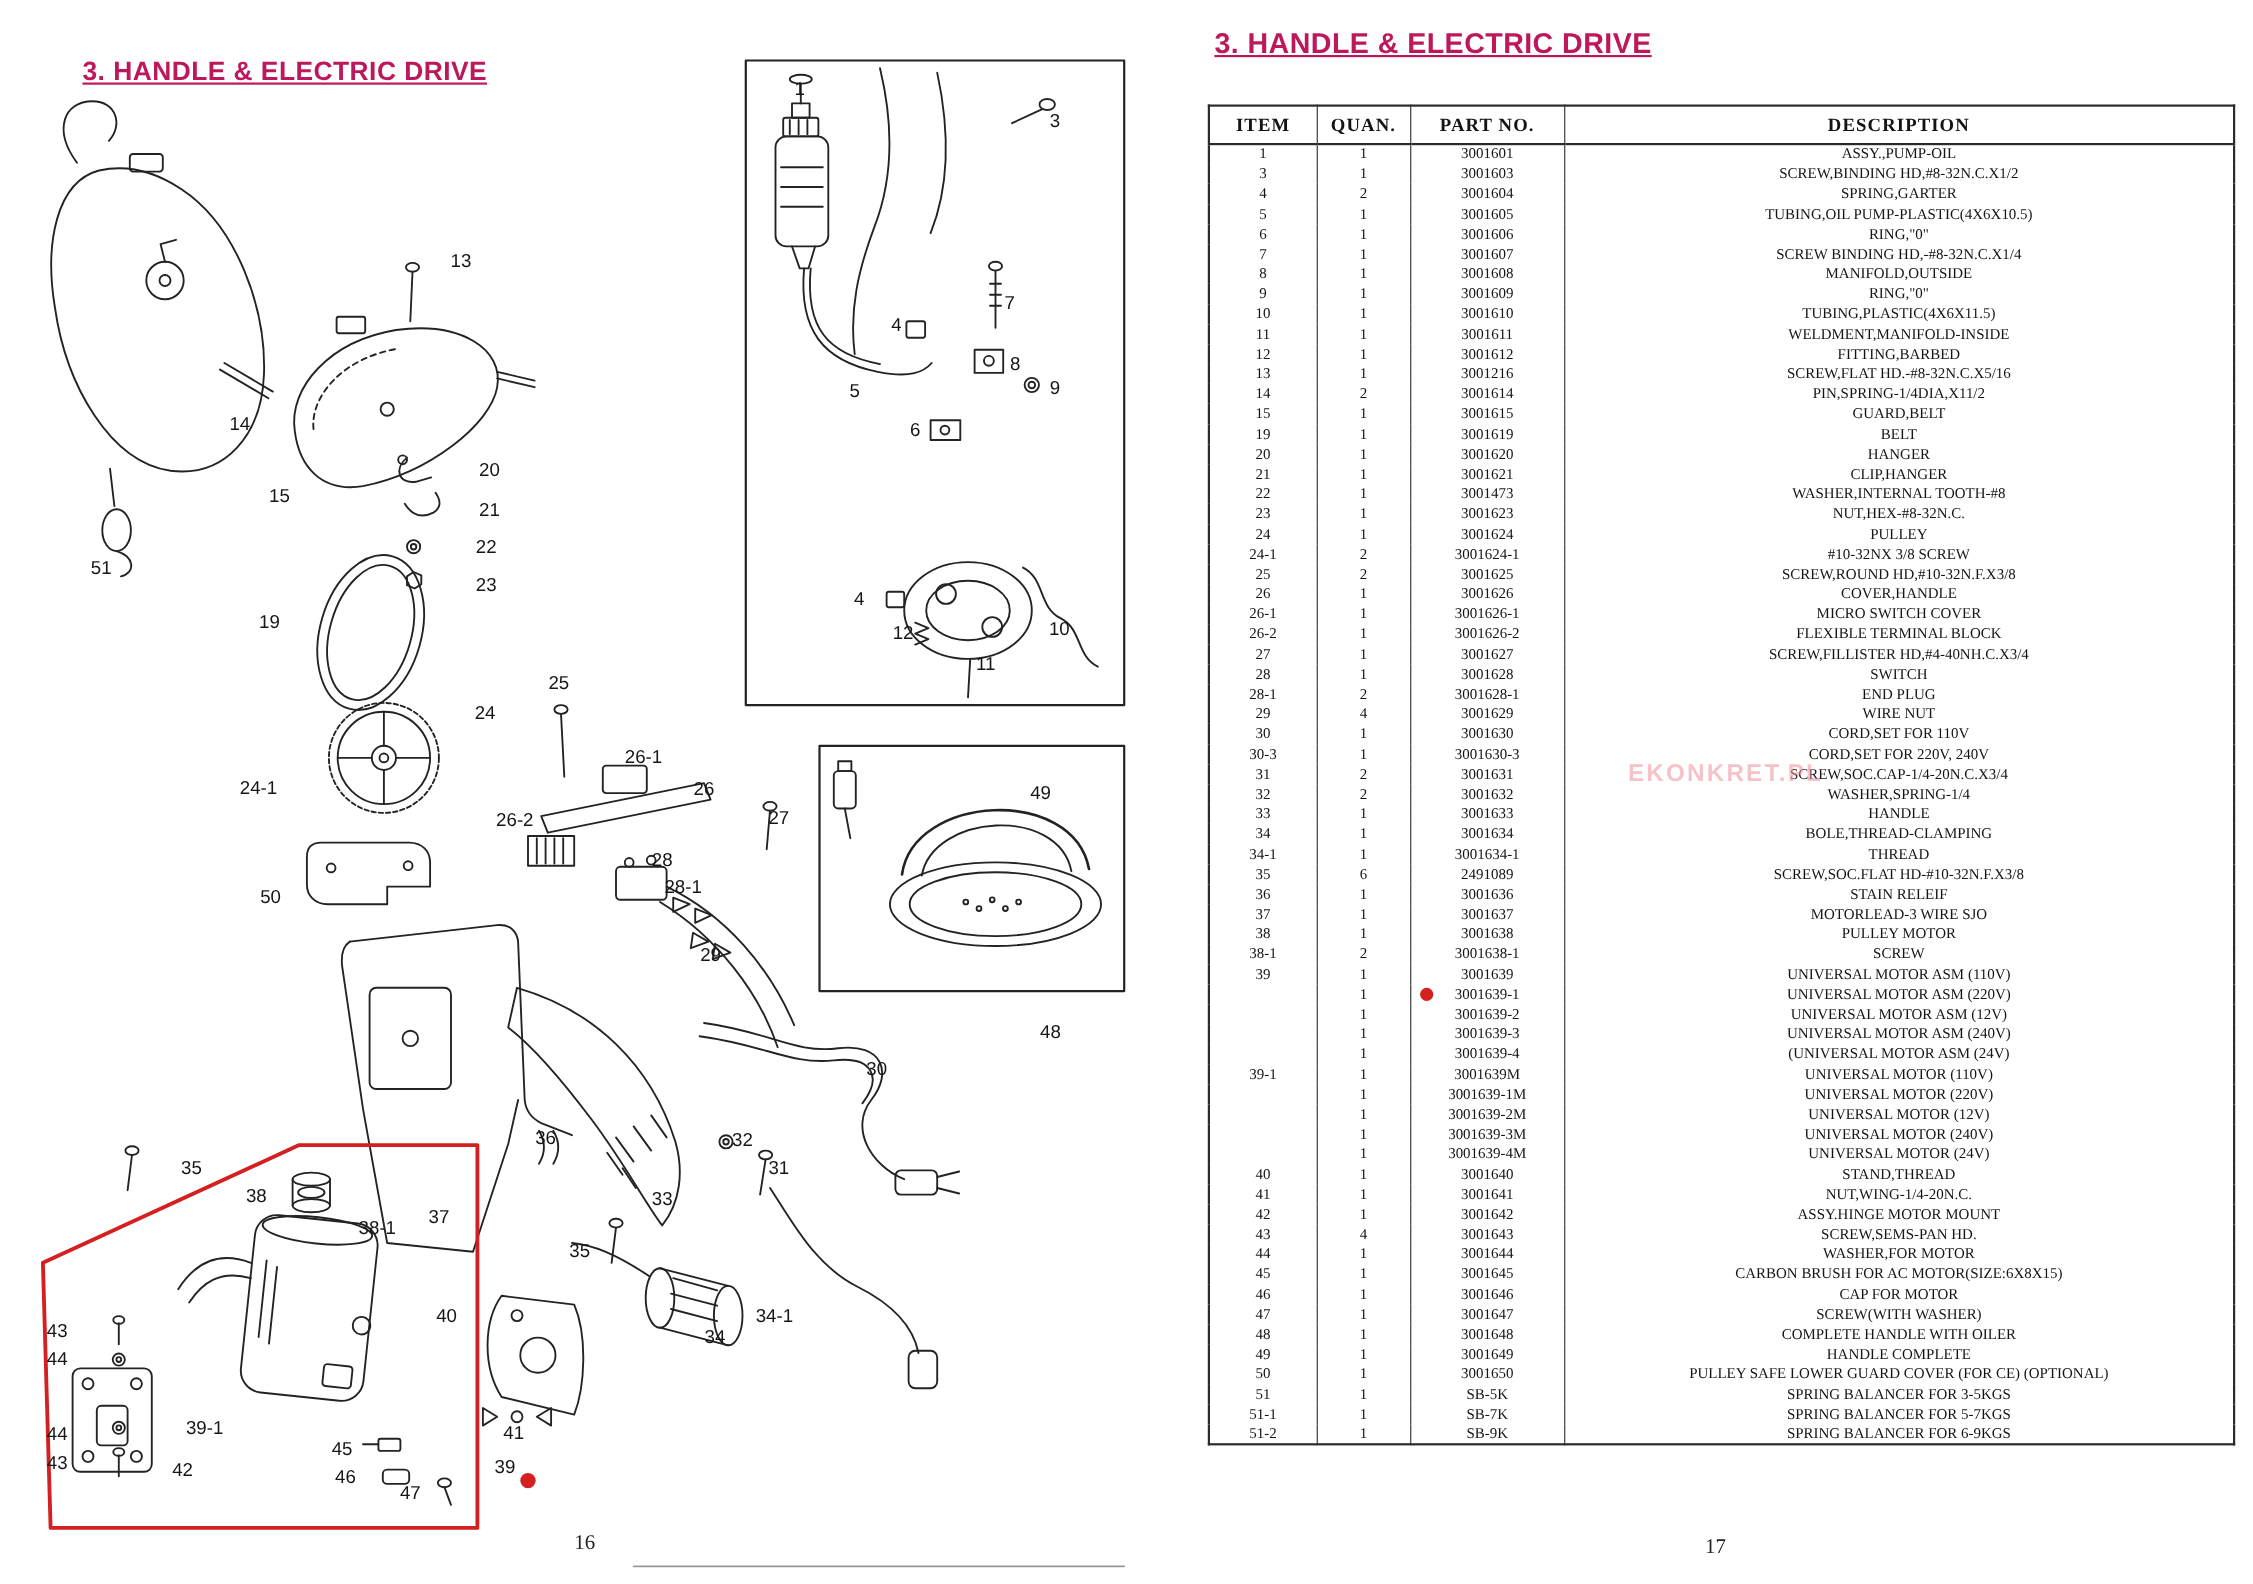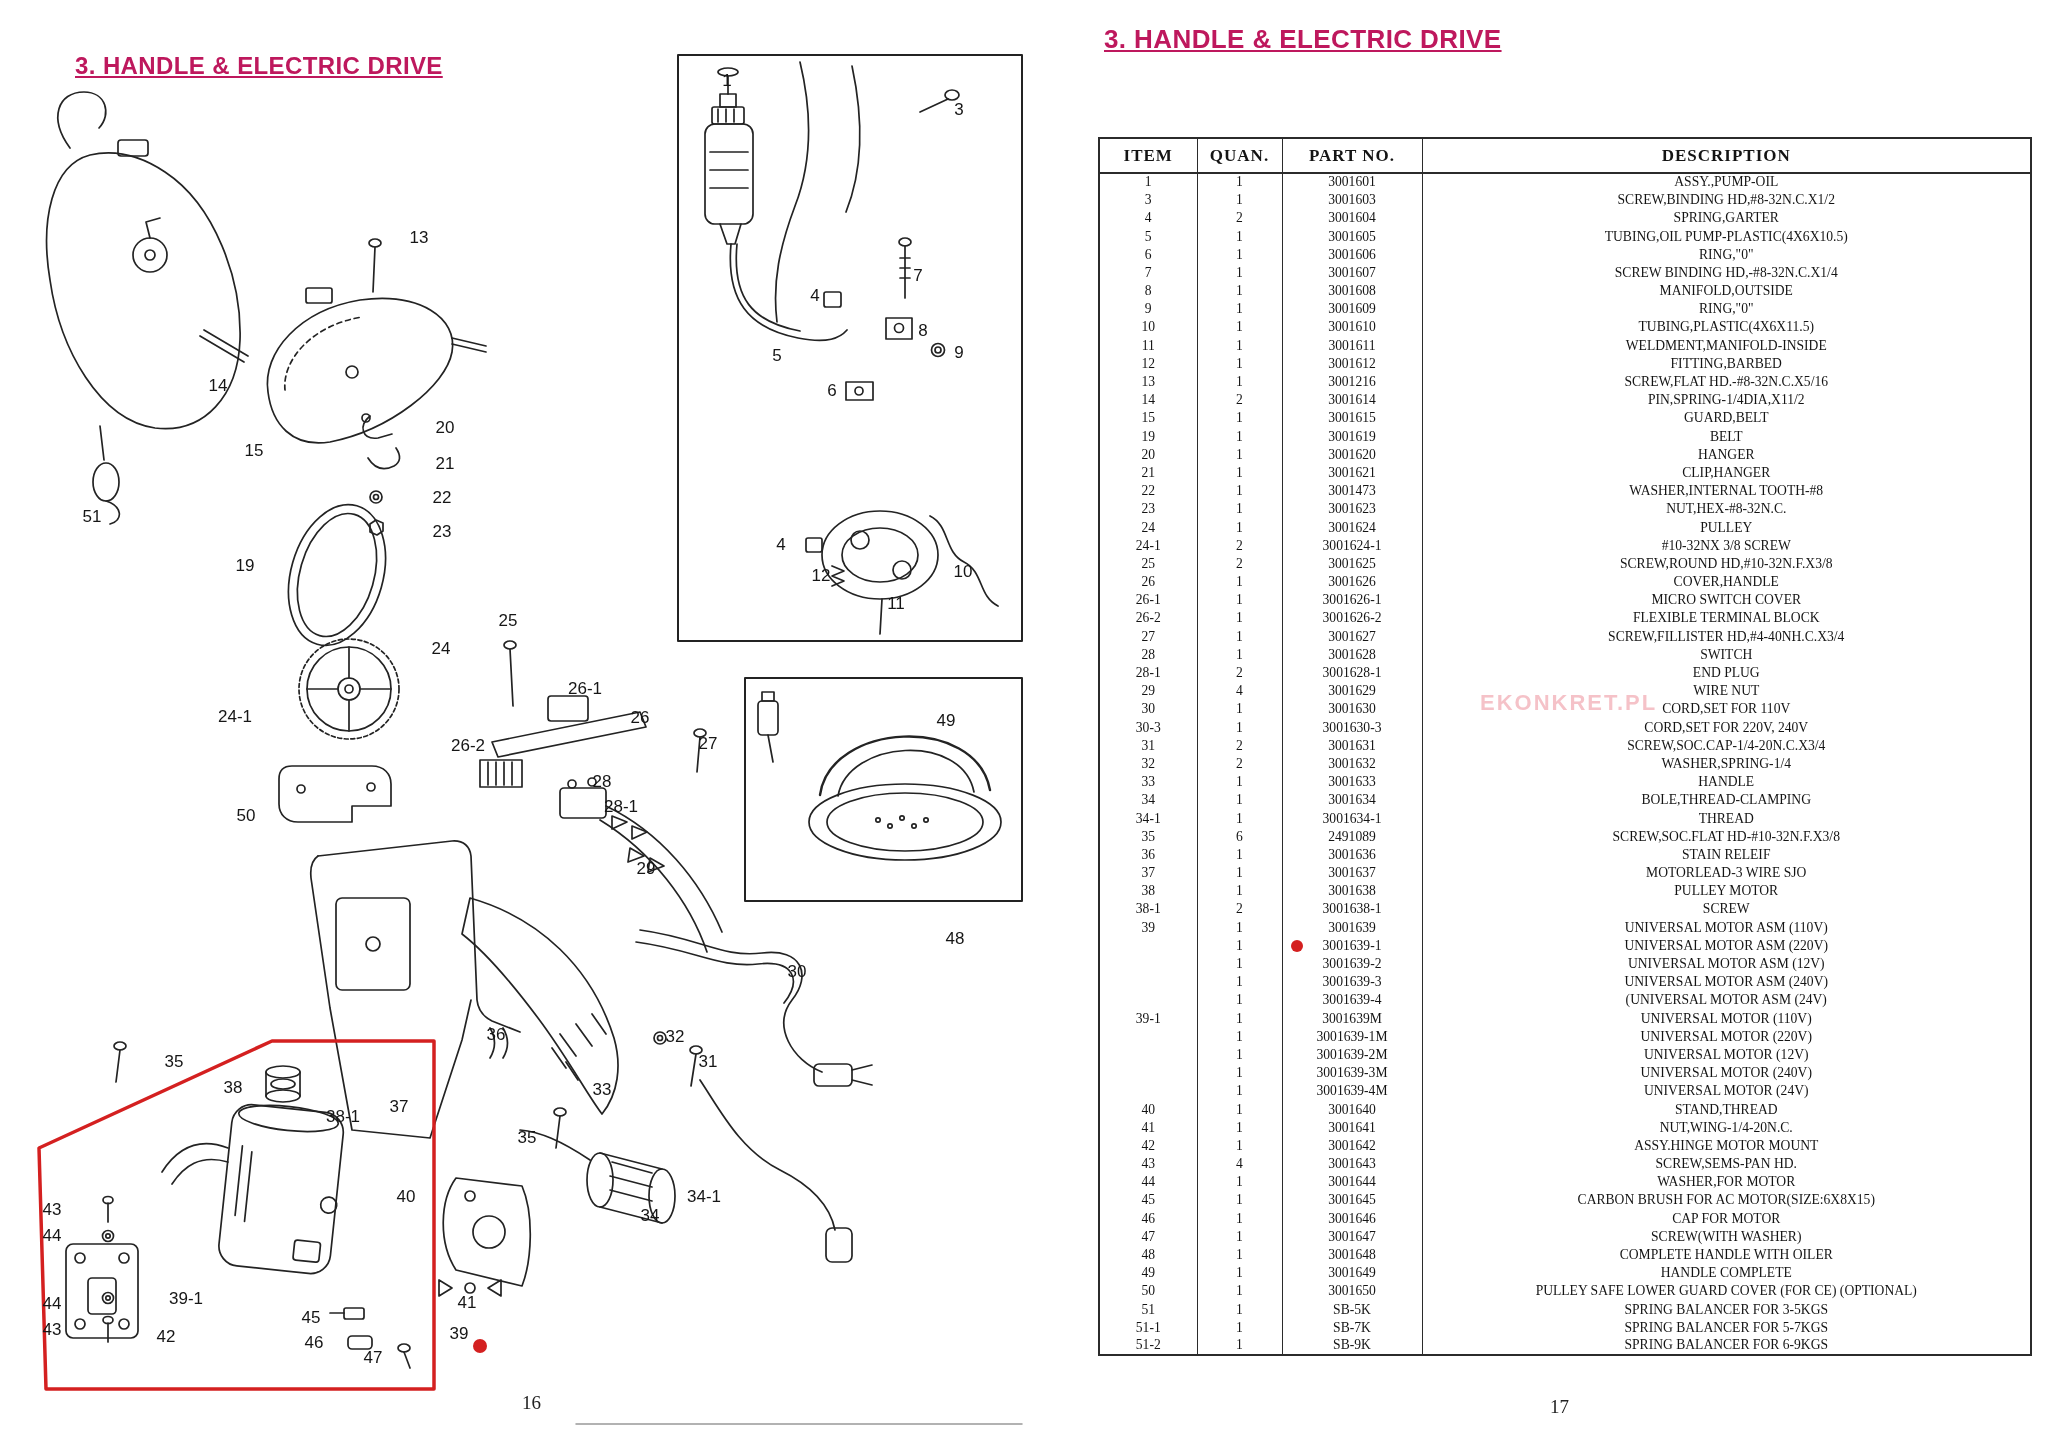--- a/index.html
+++ b/index.html
@@ -14,21 +14,21 @@
   .title-right { left:44px; top:24px; font-size:26px; }
 
   #diagram-wrap { position:absolute; inset:0; }
   #callout-layer { position:absolute; inset:0; pointer-events:none; }
   .callout { position:absolute; transform:translate(-50%,-50%); font-size:17px; color:#161616; white-space:nowrap; }
 
   .page-number { position:absolute; font-size:19px; font-family:"Liberation Serif",serif; color:#222; }
   .page-number.pn-left  { left:522px; top:1392px; }
   .page-number.pn-right { left:490px; top:1396px; }
 
-  #table-wrap { position:absolute; left:38px; top:95px; width:932px;margin-top:42px; }
+  #table-wrap { position:absolute; left:38px; top:95px; width:932px; }
   table.parts { width:100%; border-collapse:collapse; table-layout:fixed; border:2px solid #2b2b2b; font-family:"Liberation Serif",serif; }
   table.parts th { font-size:17px; font-weight:bold; letter-spacing:1px; padding:7px 0 6px 0; border-bottom:2px solid #2b2b2b; color:#141414; }
   table.parts th + th, table.parts td + td { border-left:1.5px solid #2b2b2b; }
   table.parts td { font-size:13.6px; height:18.2px; line-height:1.05; padding:0; text-align:center; color:#141414; white-space:nowrap; overflow:visible; }
   td.c3 { text-align:left; padding-left:10px; }
   td.c2 { position:relative; }
   .row-dot { position:absolute; left:8px; top:50%; transform:translateY(-50%); width:12px; height:12px; border-radius:50%; background:var(--hl,#d42020); }
 
   .watermark { position:absolute; left:420px; top:690px; font-size:22px; letter-spacing:2px; font-weight:bold; color:var(--wm,#e89aa2); opacity:0.6; white-space:nowrap; }
 

